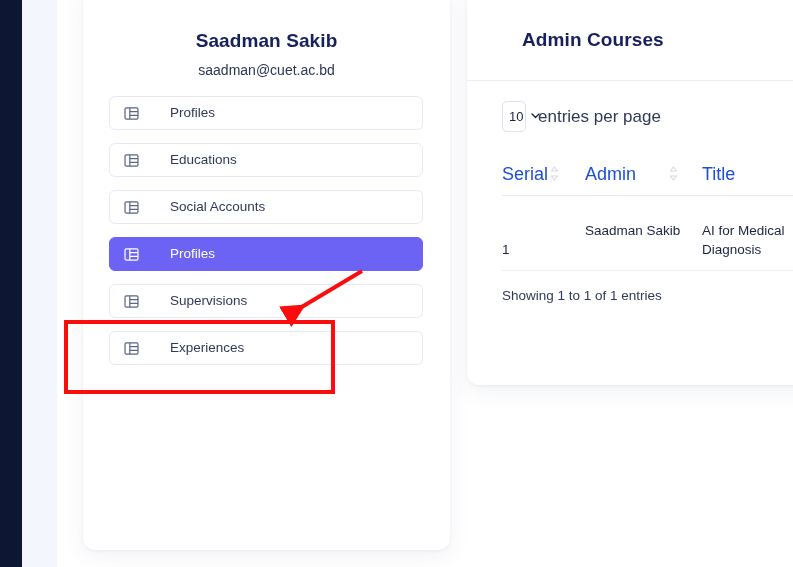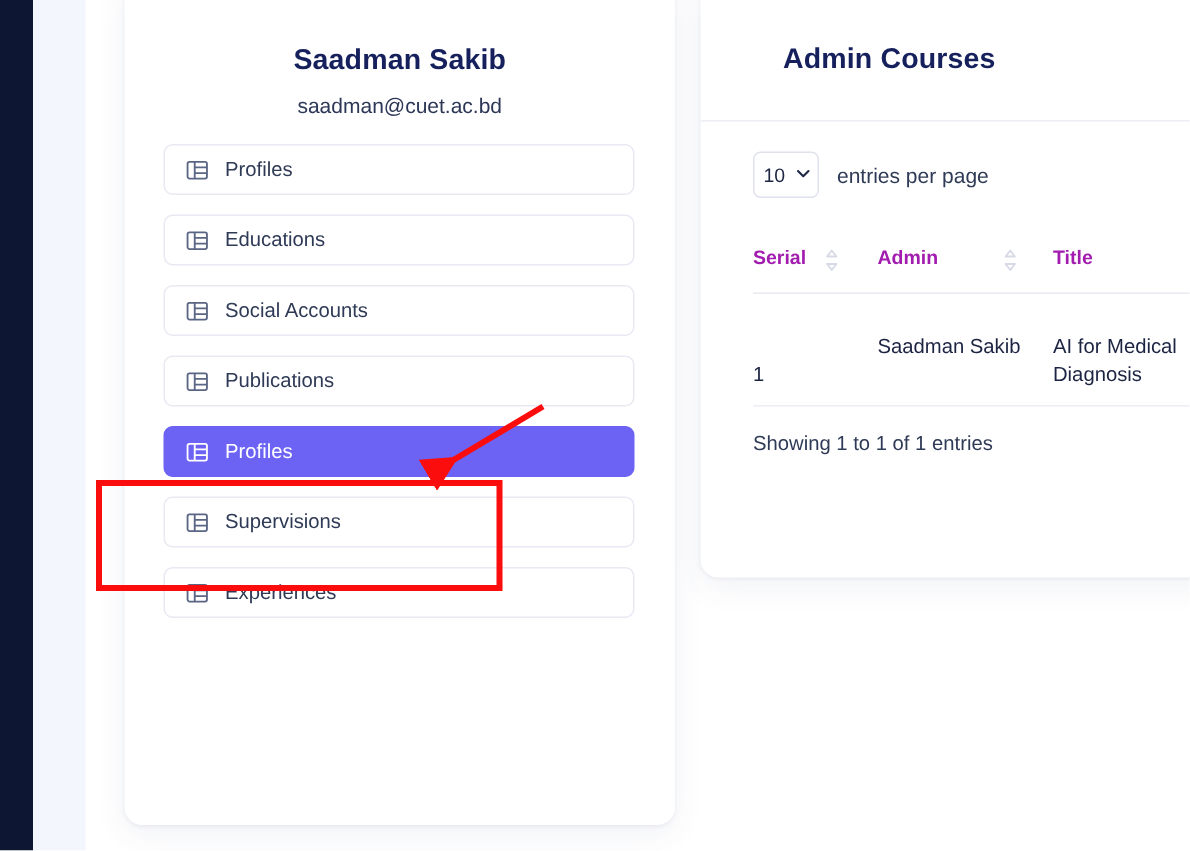--- a/index.html
+++ b/index.html
@@ -55,20 +55,21 @@
     height: 34px;
     margin-bottom: 13px;
     border: 1px solid #e8e9f3;
     border-radius: 6px;
     background: #ffffff;
     display: flex; align-items: center;
     padding-left: 14px;
     font-size: 13.5px;
     color: #2f3a56;
     cursor: pointer;
+    gap: 20px;
   }
   .menu-item.active {
     background: #6c63f5;
     border-color: #6c63f5;
     color: #ffffff;
   }
   .menu-item .mi-label { margin-left: 11px; line-height: 1; }
 
   .tbl-icon { width: 15px; height: 15px; display: block; flex: 0 0 auto; }
 
@@ -81,43 +82,43 @@
   .card-divider {
     position: absolute; left: 0; top: 94px; width: 368px; height: 1px;
     background: #edeef5;
   }
 
   .entries-row {
     position: absolute; left: 35px; top: 115px;
     display: flex; align-items: center;
   }
   .entries-select {
-    width: 44px; height: 31px;
+    width: 24px; height: 31px;
     border: 1px solid #dfe1ec;
     border-radius: 5px;
     background: #ffffff;
     display: flex; align-items: center;
     padding: 0 6px;
     font-size: 13px; color: #1d2643;
     cursor: pointer;
   }
   .entries-select .sel-val { flex: 0 0 auto; }
   .chev { margin-left: 7px; display: block; }
   .entries-label {
     margin-left: 12px;
-    font-size: 14px; color: #2f3a56;
+    font-size: 17px; color: #2f3a56;
     white-space: nowrap;
   }
 
   
   .tbl { position: absolute; left: 35px; top: 178px; width: 340px; }
   .tbl-head { position: relative; height: 31px; }
   .th {
     position: absolute; top: 0;
-    font-size: 13px; font-weight: bold; color: #a21caf;
+    font-size: 18px; font-weight: normal; color: #1d4ed8;
     white-space: nowrap; cursor: pointer;
   }
   .th.serial { left: 0; }
   .th.admin  { left: 83px; }
   .th.title  { left: 200px; }
   .sorter { position: absolute; top: 1px; display: block; cursor: pointer; }
   .sorter.s1 { left: 47px; }
   .sorter.s2 { left: 166px; }
 
   .tbl-head-rule {
@@ -197,31 +198,20 @@
         <div class="menu-item">
           <span style="display: flex; color: rgb(91, 101, 132);">
             <svg class="tbl-icon" viewBox="0 0 16 16">
               <rect x="1.1" y="2.1" width="13.8" height="11.8" rx="1.4" fill="none" stroke="currentColor" stroke-width="1.3"></rect>
               <line x1="6.2" y1="2.1" x2="6.2" y2="13.9" stroke="currentColor" stroke-width="1.3"></line>
               <line x1="6.2" y1="6.0" x2="14.9" y2="6.0" stroke="currentColor" stroke-width="1.3"></line>
               <line x1="6.2" y1="10.0" x2="14.9" y2="10.0" stroke="currentColor" stroke-width="1.3"></line>
             </svg>
           </span>
           <span class="mi-label">Social Accounts</span>
-        </div>
-        <div class="menu-item">
-          <span style="display: flex; color: rgb(91, 101, 132);">
-            <svg class="tbl-icon" viewBox="0 0 16 16">
-              <rect x="1.1" y="2.1" width="13.8" height="11.8" rx="1.4" fill="none" stroke="currentColor" stroke-width="1.3"></rect>
-              <line x1="6.2" y1="2.1" x2="6.2" y2="13.9" stroke="currentColor" stroke-width="1.3"></line>
-              <line x1="6.2" y1="6.0" x2="14.9" y2="6.0" stroke="currentColor" stroke-width="1.3"></line>
-              <line x1="6.2" y1="10.0" x2="14.9" y2="10.0" stroke="currentColor" stroke-width="1.3"></line>
-            </svg>
-          </span>
-          <span class="mi-label">Publications</span>
         </div>
         <div class="menu-item active">
           <span style="display: flex; color: rgb(255, 255, 255);">
             <svg class="tbl-icon" viewBox="0 0 16 16">
               <rect x="1.1" y="2.1" width="13.8" height="11.8" rx="1.4" fill="none" stroke="currentColor" stroke-width="1.3"></rect>
               <line x1="6.2" y1="2.1" x2="6.2" y2="13.9" stroke="currentColor" stroke-width="1.3"></line>
               <line x1="6.2" y1="6.0" x2="14.9" y2="6.0" stroke="currentColor" stroke-width="1.3"></line>
               <line x1="6.2" y1="10.0" x2="14.9" y2="10.0" stroke="currentColor" stroke-width="1.3"></line>
             </svg>
           </span>

